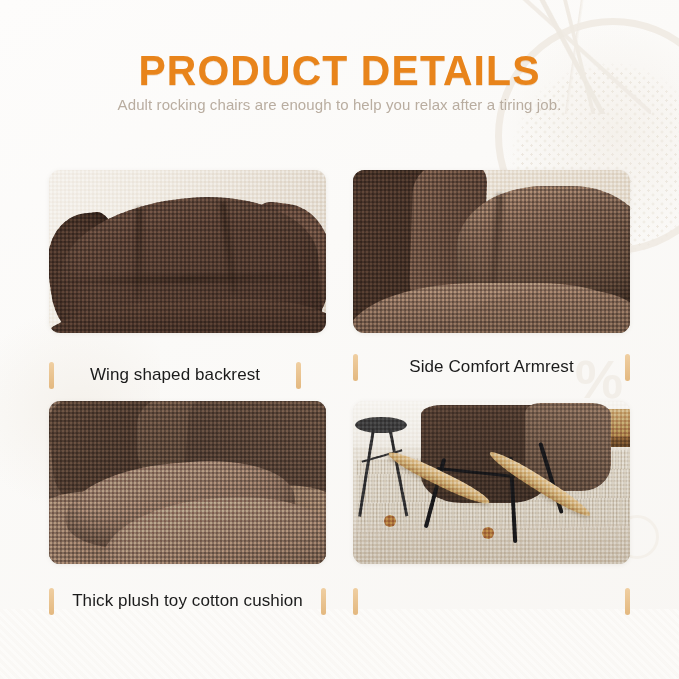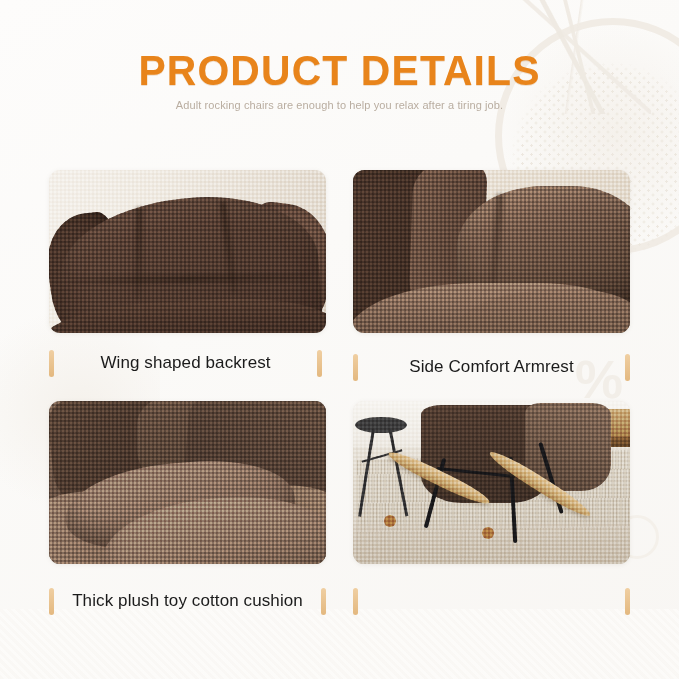--- a/index.html
+++ b/index.html
@@ -75,21 +75,21 @@
     font-size:43px; line-height:45px;
     font-weight:700; font-stretch:condensed;
     color:#e8841b;
     letter-spacing:1.2px;
     transform:scaleX(.95);
     text-shadow:0 1px 0 rgba(180,95,10,.18);
   }
   .subtitle{
     position:absolute; top:94px; left:0; width:679px;
     text-align:center;
-    font-size:11px; line-height:22px;
+    font-size:15px; line-height:22px;
     color:#b9ada0; letter-spacing:.1px;
   }
 
   
   .card{
     position:absolute; width:277px; height:163px;
     border-radius:11px; overflow:hidden;
     box-shadow:0 1px 4px rgba(120,105,90,.10);
   }
   #card-tl{ left:49px;  top:170px; }
@@ -327,21 +327,21 @@
     background:#a8703c;
   }
   #br-tip1{ left:31px; top:114px; }
   #br-tip2{ left:129px; top:126px; }
 
   
   .caption{
     position:absolute; height:30px;
     display:flex; align-items:center; justify-content:center; gap:0;
   }
-  #cap-tl{ left:49px;  top:348px; width:273px; }
+  #cap-tl{ left:49px;  top:360px; width:252px; }
   #cap-tr{ left:353px; top:352px; width:277px; }
   #cap-bl{ left:49px;  top:586px; width:277px; }
   #cap-br{ left:353px; top:586px; width:277px; }
 
   .cap-bar{
     width:5px; height:27px; border-radius:2.5px;
     background:linear-gradient(180deg,#f0cfa2,#e3b87f);
     flex:0 0 auto;
   }
   .cap-text{

